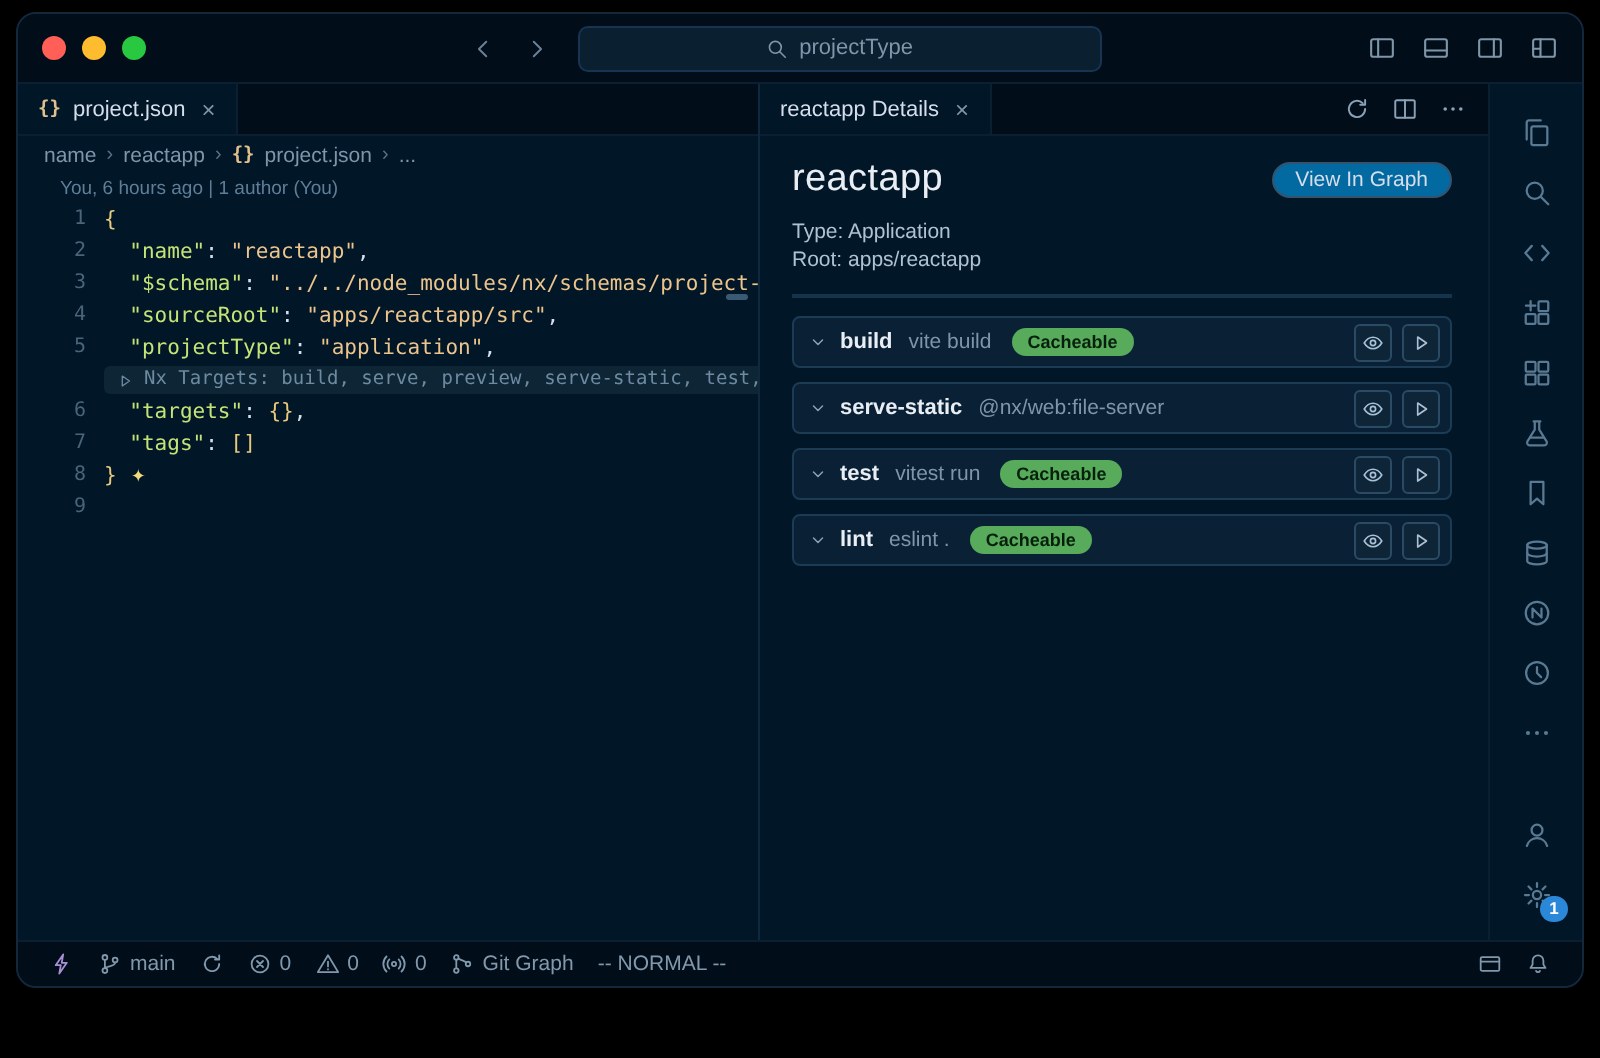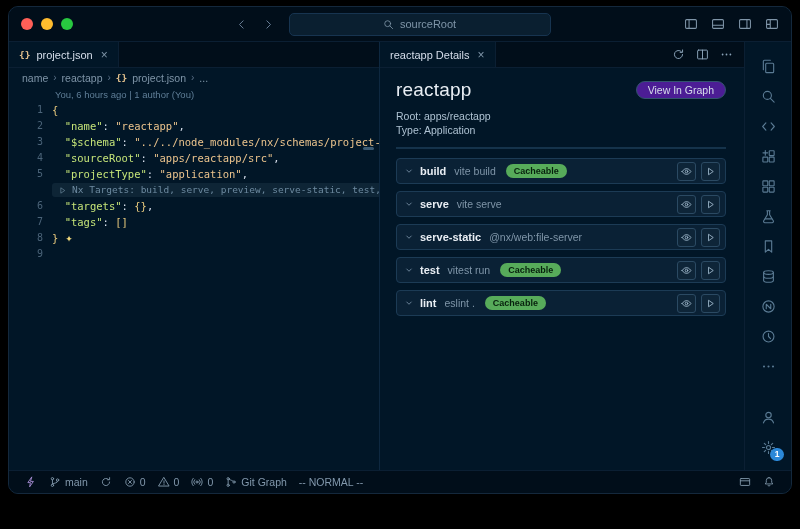--- a/index.html
+++ b/index.html
@@ -32,34 +32,34 @@
   .braces{color:#e2c08d;font-family:"DejaVu Sans Mono",monospace;font-size:9.5px;font-weight:bold;}
   .tab.italic .tab-label{}
   .tab-actions{margin-left:auto;display:flex;align-items:center;gap:11px;padding:0 11px;color:#8aa2b8;}
   .tab-actions span{display:flex;}
   
   .breadcrumbs{height:19px;flex:0 0 auto;display:flex;align-items:center;gap:5px;padding:0 13px;
     font-size:10.5px;color:#7f95a8;background:#011627;}
   .breadcrumbs .sep{color:#5a7087;font-size:10px;}
   
   .code{flex:1;position:relative;font-family:"DejaVu Sans Mono",monospace;font-size:10.5px;overflow:hidden;padding-top:1px;}
-  .lens{padding-left:46px;font-family:"Liberation Sans",sans-serif;font-size:9.5px;color:#5f7e97;height:14px;line-height:14px;}
+  .lens{padding-left:21px;font-family:"Liberation Sans",sans-serif;font-size:9.5px;color:#5f7e97;height:14px;line-height:14px;}
   .code-line{display:flex;height:16px;line-height:16px;}
   .gutter{flex:0 0 34px;text-align:right;padding-right:9px;color:#4b6479;font-size:10px;}
   .content{white-space:pre;overflow:hidden;}
   .t-k{color:#c5e478}.t-s{color:#ecc48d}.t-d{color:#d6deeb}.t-b{color:#e8c97d}.t-w{color:#d6deeb}
   .sparkle{color:#f2d97c;font-family:"DejaVu Sans",sans-serif;font-size:9px;margin-left:7px;}
   .hint{display:inline-flex;align-items:center;gap:5px;color:#6d8aa0;background:rgba(109,138,160,0.13);
     border-radius:3px;padding:0 6px;font-size:9.5px;height:14px;margin-top:1px;}
   .sash{position:absolute;left:354px;top:140px;width:11px;height:3px;background:#3a5a74;border-radius:2px;}
   
   .details{flex:1;padding:11px 18px 0 16px;overflow:hidden;}
   .d-head{display:flex;justify-content:space-between;align-items:center;}
   .d-title{font-size:19px;font-weight:500;color:#e9eef4;letter-spacing:.2px;}
-  .graph-btn{font-family:"Liberation Sans",sans-serif;font-size:10.5px;color:#d6deeb;background:#4c1d95;
+  .graph-btn{font-family:"Liberation Sans",sans-serif;font-size:10.5px;color:#d6deeb;background:#0369a1;
     border:1px solid #33536e;border-radius:10px;padding:2px 11px;cursor:pointer;}
   .meta{margin-top:8px;font-size:10.5px;color:#aec2d2;line-height:14px;}
   .hr{border-top:1px solid #15334b;margin-top:10px;}
   .targets-h{font-size:13px;font-weight:bold;color:#e9eef4;margin:9px 0 8px 0;}
   .hr2{margin:0 0 9px 0;}
   .trow{height:24px;border:1px solid #1c3b55;background:#0a2135;border-radius:4px;display:flex;
     align-items:center;padding:0 5px 0 7px;margin-bottom:7px;}
   .trow .chev{display:flex;color:#8aa2b8;margin-right:6px;}
   .tname{font-size:11px;font-weight:bold;color:#e9eef4;margin-right:8px;}
   .tcmd{font-size:10.5px;color:#7f95a8;}
@@ -109,21 +109,21 @@
           </svg>
         </span>
     </div>
     <div class="searchbox" data-name="command-center-search">
       <span data-name="search-icon" style="display:flex">
           <svg width="11" height="11" viewBox="0 0 16 16" fill="none" stroke="currentColor" stroke-width="1.2" stroke-linecap="round" stroke-linejoin="round">
             <circle cx="6.8" cy="6.8" r="4.3"></circle>
             <path d="M10 10l4 4"></path>
           </svg>
         </span>
-      <span data-name="search-text">sourceRoot</span>
+      <span data-name="search-text">projectType</span>
     </div>
     <div class="tspace2"></div>
     <div class="win-icons" data-name="layout-controls" id="layout-icons">
         <span data-name="layout-sidebar-icon">
           <svg width="14" height="14" viewBox="0 0 16 16" fill="none" stroke="currentColor" stroke-width="1.2" stroke-linecap="round" stroke-linejoin="round">
             <rect x="1.8" y="3" width="12.4" height="10" rx="1.2"></rect>
             <path d="M5.8 3v10"></path>
           </svg>
         </span>
         <span data-name="layout-panel-icon">
@@ -244,24 +244,24 @@
                 </svg>
               </span>
           </div>
         </div>
         <div class="details" data-name="project-details-panel">
           <div class="d-head">
             <div class="d-title" data-name="project-title">reactapp</div>
             <button class="graph-btn" data-name="view-in-graph-button">View In Graph</button>
           </div>
           <div class="meta" data-name="project-meta">
+            <div><span data-name="type-label">Type:</span>
+                 <span data-name="type-value">Application</span></div>
             <div><span data-name="root-label">Root:</span>
                  <span data-name="root-value">apps/reactapp</span></div>
-            <div><span data-name="type-label">Type:</span>
-                 <span data-name="type-value">Application</span></div>
           </div>
           <div class="hr" data-name="divider"></div>
           <div class="hr hr2" data-name="divider"></div>
           <div id="target-rows">
               <div class="trow" data-name="target-row-build">
                 <span class="chev" data-name="chevron-down-icon">
                   <svg width="10" height="10" viewBox="0 0 16 16" fill="none" stroke="currentColor" stroke-width="1.2" stroke-linecap="round" stroke-linejoin="round">
                     <path d="M4.4 6.4L8 10l3.6-3.6"></path>
                   </svg>
                 </span>
@@ -276,43 +276,20 @@
                       <circle cx="8" cy="8" r="1.9"></circle>
                     </svg>
                   </span>
                   <span class="ibtn" data-name="run-target-button">
                     <svg width="11" height="11" viewBox="0 0 16 16" fill="none" stroke="currentColor" stroke-width="1.2" stroke-linecap="round" stroke-linejoin="round">
                       <path d="M5.6 3.6l6.4 4.4-6.4 4.4z"></path>
                     </svg>
                   </span>
                 </span>
               </div>
-              <div class="trow" data-name="target-row-serve">
-                <span class="chev" data-name="chevron-down-icon">
-                  <svg width="10" height="10" viewBox="0 0 16 16" fill="none" stroke="currentColor" stroke-width="1.2" stroke-linecap="round" stroke-linejoin="round">
-                    <path d="M4.4 6.4L8 10l3.6-3.6"></path>
-                  </svg>
-                </span>
-                <span class="tname" data-name="target-name">serve</span>
-                <span class="tcmd" data-name="target-command">vite serve</span>
-                <span class="tspacer"></span>
-                <span class="ticons">
-                  <span class="ibtn" data-name="view-target-button">
-                    <svg width="11" height="11" viewBox="0 0 16 16" fill="none" stroke="currentColor" stroke-width="1.2" stroke-linecap="round" stroke-linejoin="round">
-                      <path d="M1.6 8S4.2 3.8 8 3.8 14.4 8 14.4 8 11.8 12.2 8 12.2 1.6 8 1.6 8z"></path>
-                      <circle cx="8" cy="8" r="1.9"></circle>
-                    </svg>
-                  </span>
-                  <span class="ibtn" data-name="run-target-button">
-                    <svg width="11" height="11" viewBox="0 0 16 16" fill="none" stroke="currentColor" stroke-width="1.2" stroke-linecap="round" stroke-linejoin="round">
-                      <path d="M5.6 3.6l6.4 4.4-6.4 4.4z"></path>
-                    </svg>
-                  </span>
-                </span>
-              </div>
               <div class="trow" data-name="target-row-serve-static">
                 <span class="chev" data-name="chevron-down-icon">
                   <svg width="10" height="10" viewBox="0 0 16 16" fill="none" stroke="currentColor" stroke-width="1.2" stroke-linecap="round" stroke-linejoin="round">
                     <path d="M4.4 6.4L8 10l3.6-3.6"></path>
                   </svg>
                 </span>
                 <span class="tname" data-name="target-name">serve-static</span>
                 <span class="tcmd" data-name="target-command">@nx/web:file-server</span>
                 <span class="tspacer"></span>
                 <span class="ticons">

